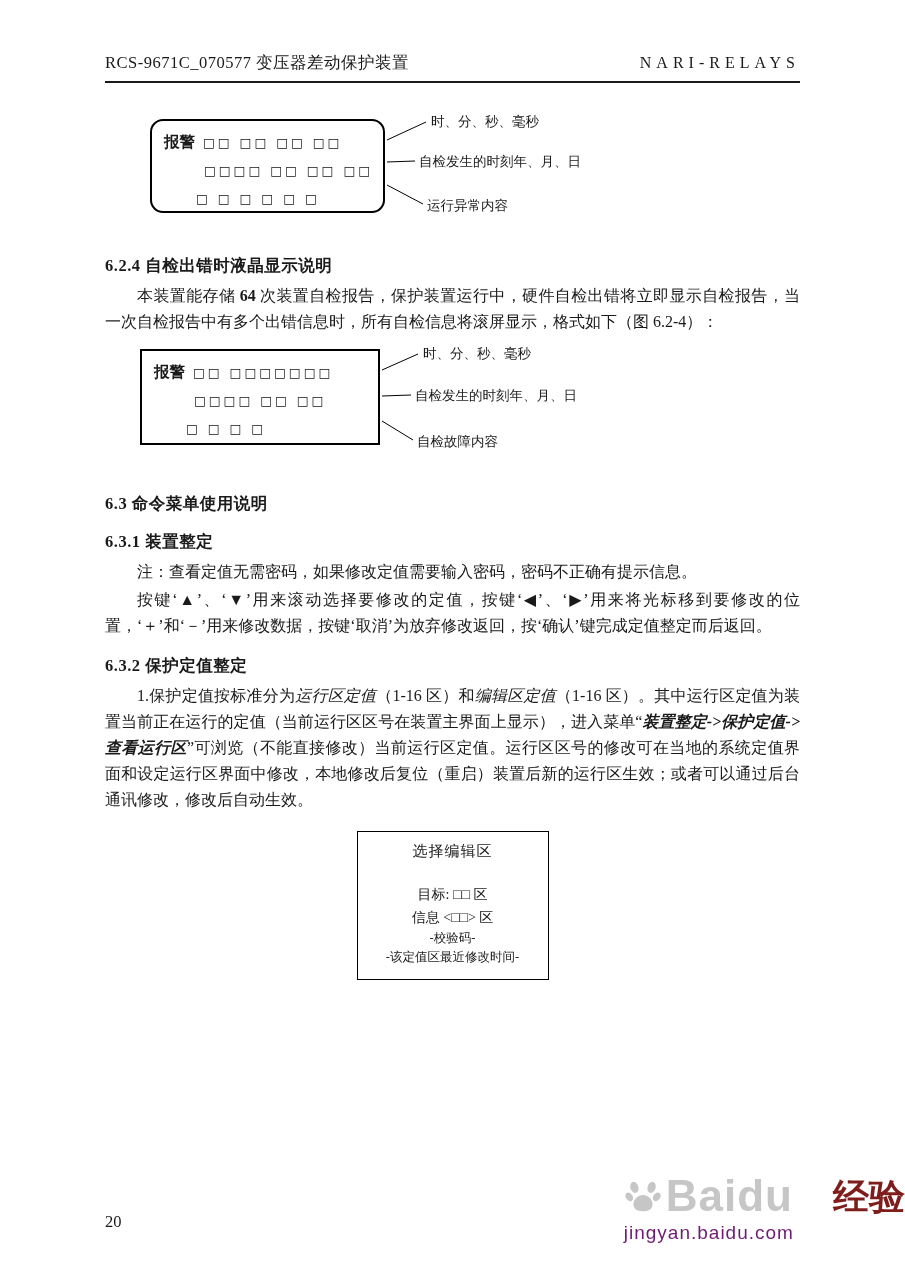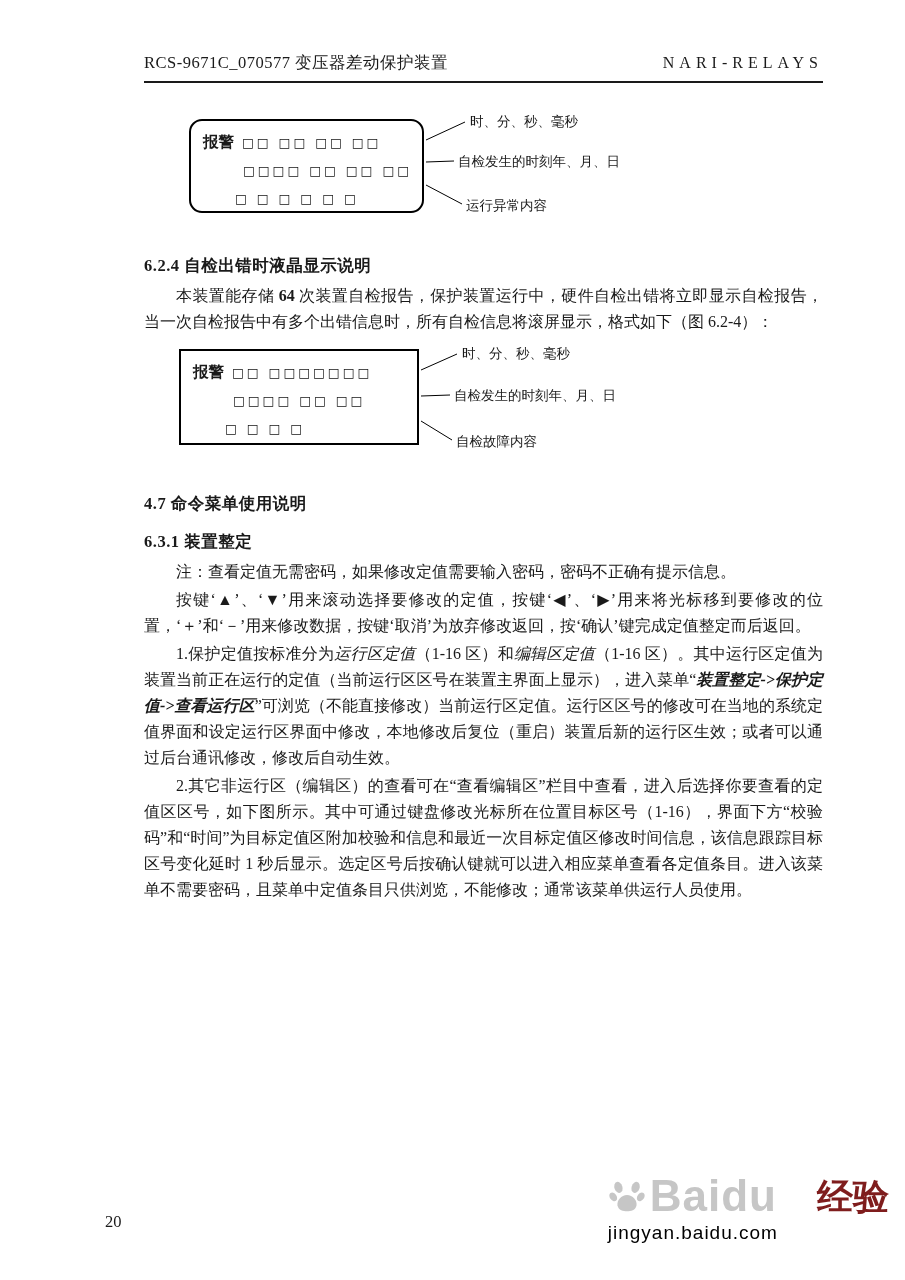--- a/index.html
+++ b/index.html
@@ -8,21 +8,21 @@
     position: relative;
     width: 905px;
     height: 1280px;
     margin: 0 auto;
     background: #ffffff;
     font-family: "Liberation Serif", "DejaVu Serif", serif;
     font-size: 16px;
     color: #1a1a1a;
     overflow: hidden;
   }
-  .content { padding: 52px 82px 0 105px; margin-left: 39px; }
+  .content { padding: 52px 105px 0 105px; }
 
   
   .doc-header {
     display: flex;
     justify-content: space-between;
     align-items: baseline;
     border-bottom: 2px solid #1a1a1a;
     padding-bottom: 7px;
   }
   .doc-title { font-size: 16.5px; letter-spacing: 0.5px; }
@@ -78,21 +78,21 @@
   .select-box .sb-title { font-size: 15px; margin-bottom: 22px; letter-spacing: 1px; }
   .select-box .sb-line { font-size: 14px; line-height: 23px; }
   .select-box .sb-small { font-size: 12.5px; line-height: 19px; }
 
   
   .page-number { position: absolute; left: 105px; bottom: 48px; font-size: 16.5px; }
 
   
   .watermark {
     position: absolute;
-    right: 16px;
+    right: 0;
     bottom: 36px;
     color: #c6c6c6;
     text-align: left;
     user-select: none;
   }
   .wm-top { display: flex; align-items: flex-end; gap: 4px; }
   .wm-brand {
     font-family: "Liberation Sans", sans-serif;
     font-weight: bold;
     font-size: 44px;
@@ -103,21 +103,21 @@
   .wm-suffix {
     font-size: 36px;
     line-height: 42px;
     color: #7f1d1d;
     font-weight: bold;
     margin-left: 36px;
   }
   .wm-url {
     font-family: "Liberation Sans", sans-serif;
     font-size: 19px;
-    color: #000000;
+    color: #701a75;
     margin-top: 4px;
     letter-spacing: 1px;
   }
   .wm-paw { margin-bottom: 4px; }
 </style>
 </head>
 <body>
 
 <div class="page">
   <div class="content">
@@ -167,29 +167,36 @@
         </div>
         <div class="lcd-row lcd-indent-b">
           <span class="squares">□ □ □ □</span>
         </div>
       </div>
       <div class="annot annot-1">时、分、秒、毫秒</div>
       <div class="annot annot-2">自检发生的时刻年、月、日</div>
       <div class="annot annot-3">自检故障内容</div>
     </div>
 
-    <h3 class="sec">4.7 命令菜单使用说明</h3>
+    <h3 class="sec">6.3 命令菜单使用说明</h3>
 
     <h3 class="sec sec-tight">6.3.1 装置整定</h3>
     <p class="para">注：查看定值无需密码，如果修改定值需要输入密码，密码不正确有提示信息。</p>
     <p class="para">按键‘▲’、‘▼’用来滚动选择要修改的定值，按键‘◀’、‘▶’用来将光标移到要修改的位置，‘＋’和‘－’用来修改数据，按键‘取消’为放弃修改返回，按‘确认’键完成定值整定而后返回。</p>
 
+    <h3 class="sec sec-tight">6.3.2 保护定值整定</h3>
     <p class="para"><span>1.保护定值按标准分为</span><span class="ital">运行区定值</span><span>（1-16 区）和</span><span class="ital">编辑区定值</span><span>（1-16 区）。其中运行区定值为装置当前正在运行的定值（当前运行区区号在装置主界面上显示），进入菜单“</span><span class="bold-ital">装置整定-&gt;保护定值-&gt;查看运行区</span><span>”可浏览（不能直接修改）当前运行区定值。运行区区号的修改可在当地的系统定值界面和设定运行区界面中修改，本地修改后复位（重启）装置后新的运行区生效；或者可以通过后台通讯修改，修改后自动生效。</span></p>
-    <p class="para">2.其它非运行区（编辑区）的查看可在“查看编辑区”栏目中查看，进入后选择你要查看的定值区区号，如下图所示。其中可通过键盘修改光标所在位置目标区号（1-16），界面下方“校验码”和“时间”为目标定值区附加校验和信息和最近一次目标定值区修改时间信息，该信息跟踪目标区号变化延时 1 秒后显示。选定区号后按确认键就可以进入相应菜单查看各定值条目。进入该菜单不需要密码，且菜单中定值条目只供浏览，不能修改；通常该菜单供运行人员使用。</p>
-
+
+    <div class="select-box">
+      <div class="sb-title">选择编辑区</div>
+      <div class="sb-line">目标: □□  区</div>
+      <div class="sb-line">信息 &lt;□□&gt; 区</div>
+      <div class="sb-small">-校验码-</div>
+      <div class="sb-small">-该定值区最近修改时间-</div>
+    </div>
 
   </div>
 
   <div class="page-number">20</div>
 
   <div class="watermark">
     <div class="wm-top">
       <svg class="wm-paw" width="38" height="38" viewBox="0 0 40 40" xmlns="http://www.w3.org/2000/svg">
         <ellipse cx="11" cy="12" rx="4.2" ry="6" fill="#c6c6c6" transform="rotate(-18 11 12)"></ellipse>
         <ellipse cx="29" cy="12" rx="4.2" ry="6" fill="#c6c6c6" transform="rotate(18 29 12)"></ellipse>

